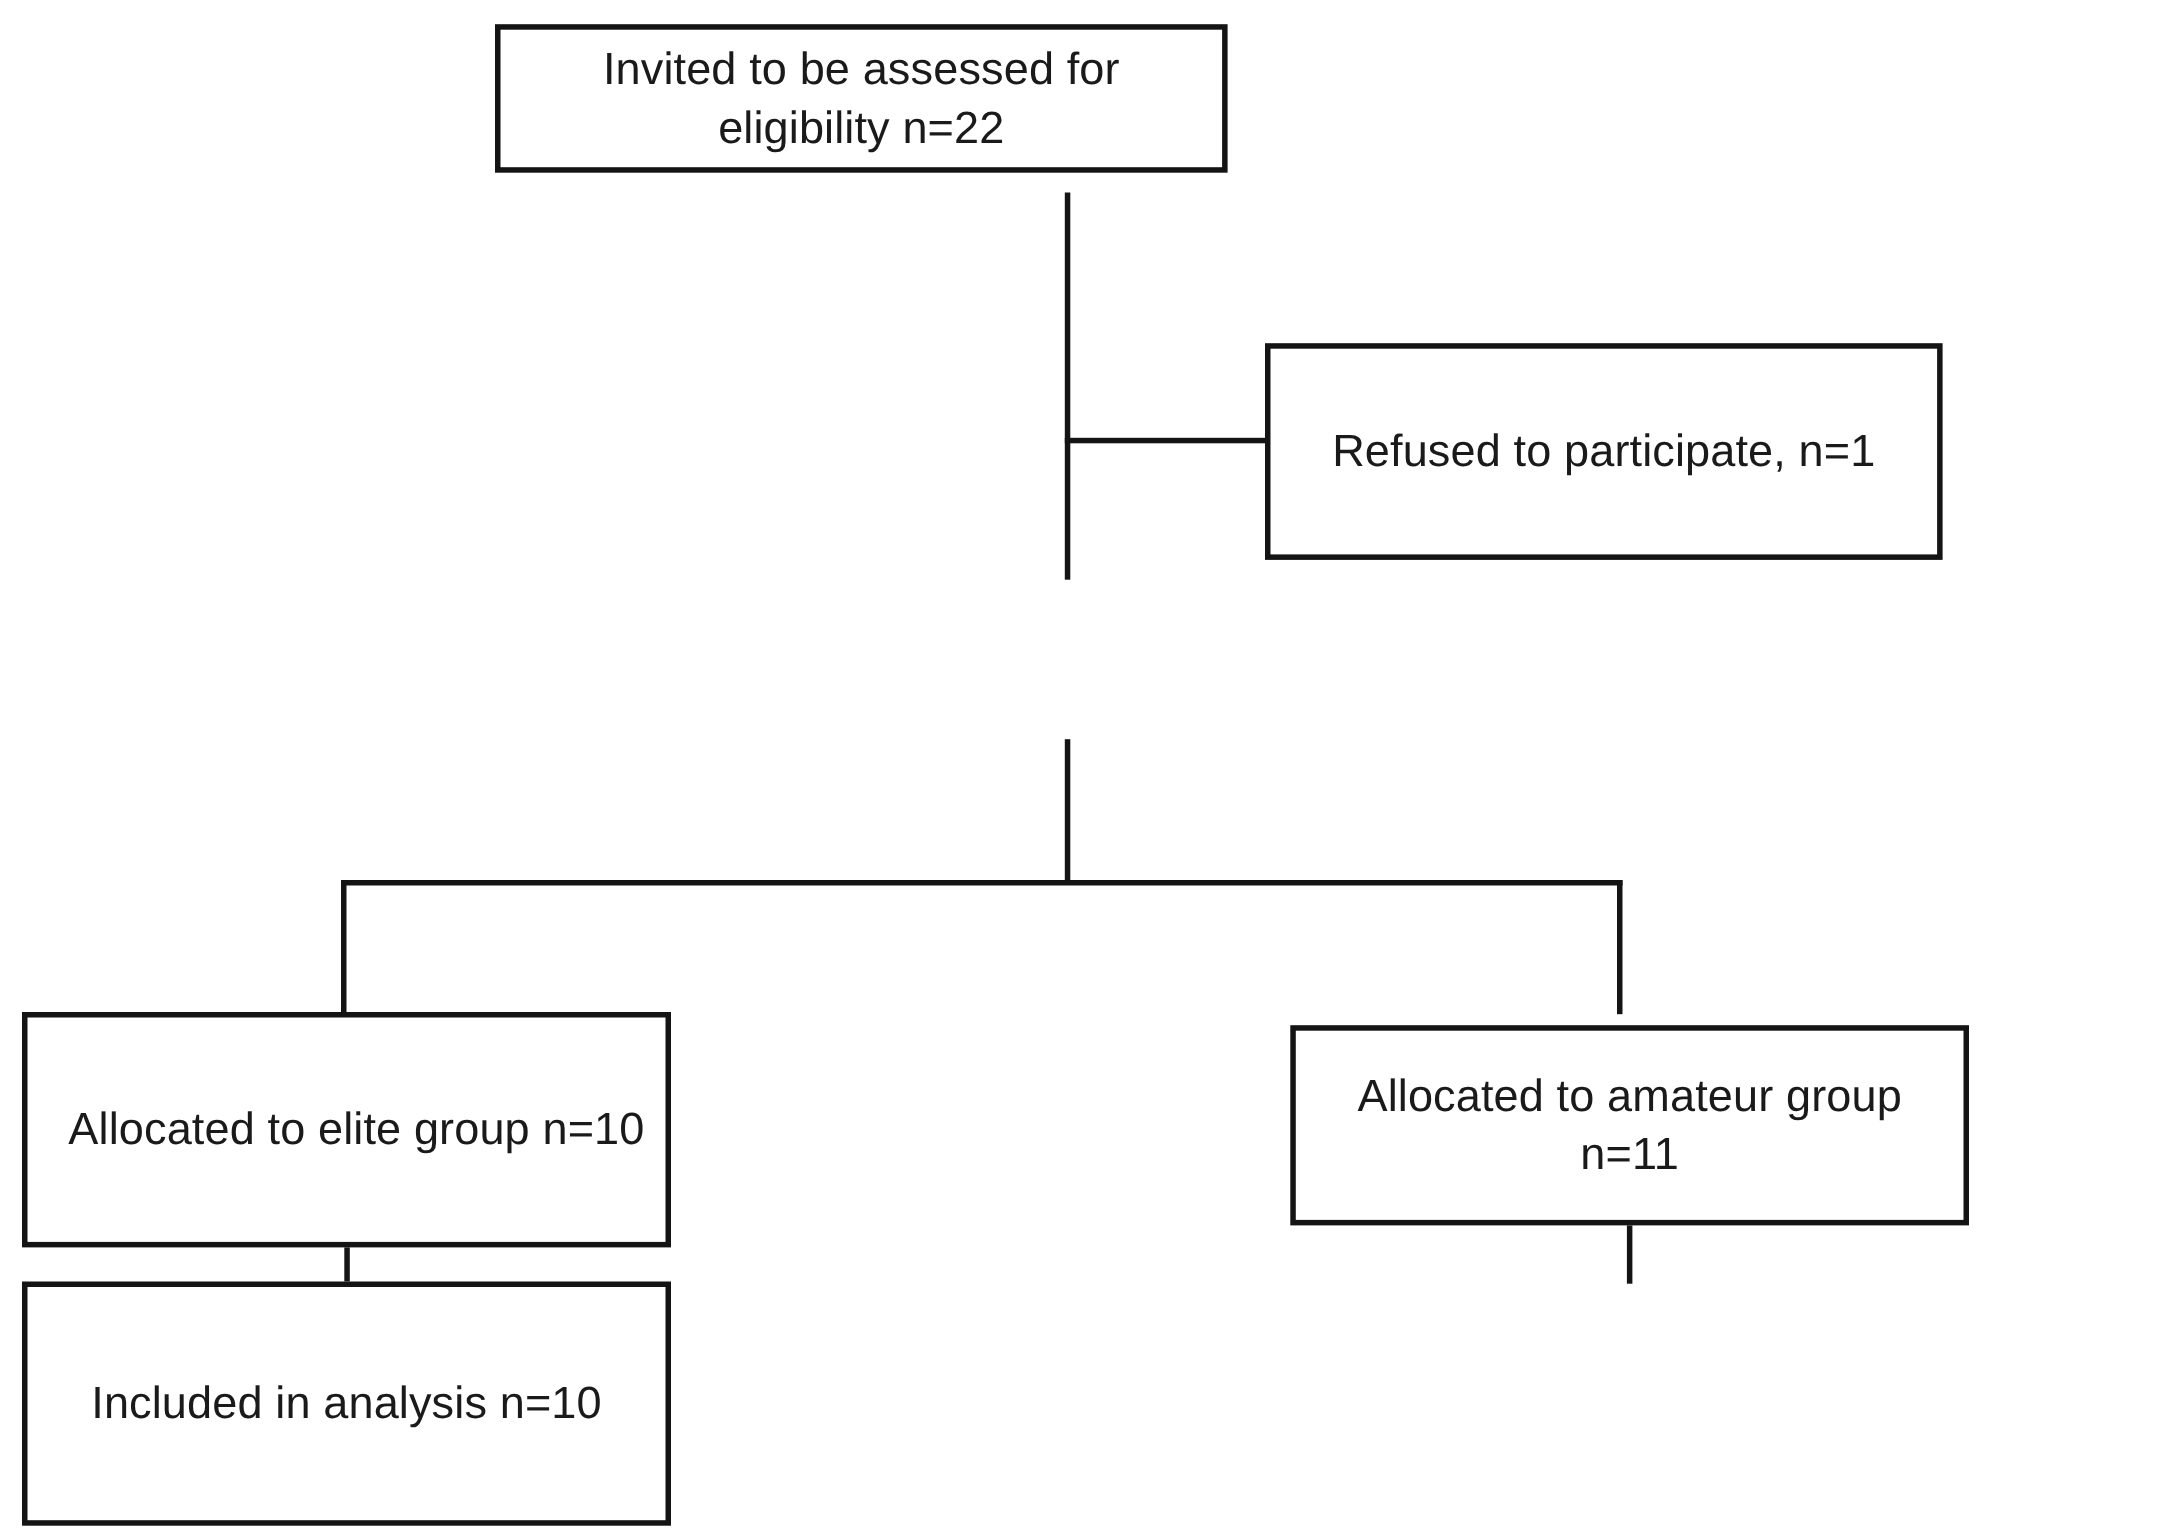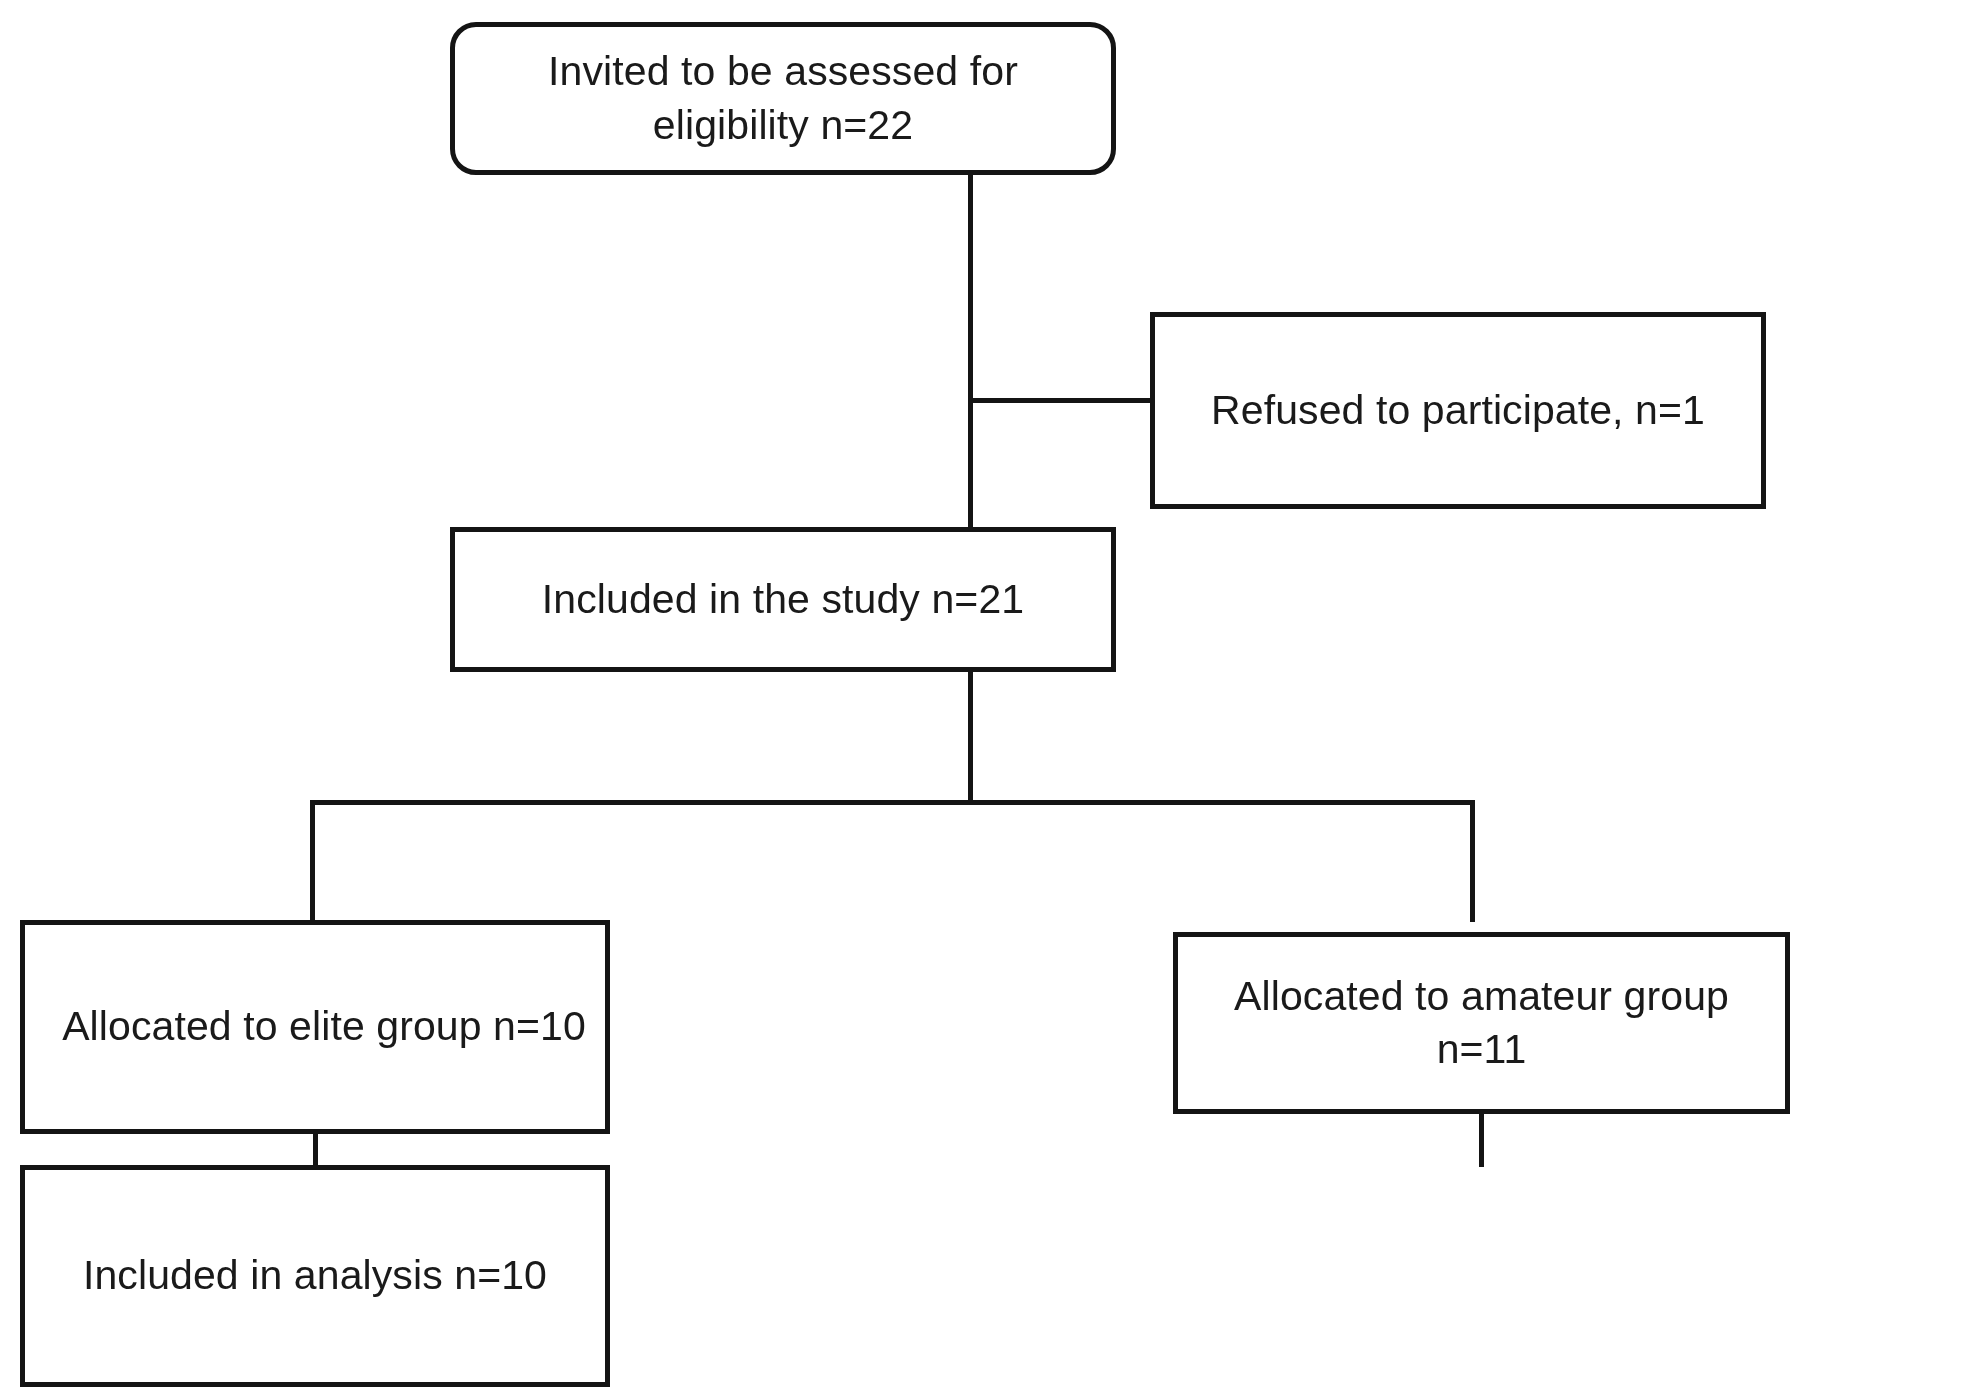--- a/index.html
+++ b/index.html
@@ -36,21 +36,21 @@
     font-size: 41px;
     line-height: 1.30;
     font-weight: 400;
     letter-spacing: 0.1px;
     color: #1a1a1a;
     white-space: pre-line;
     display: block;
   }
 
   
-  #box-invited      { left: 450px;  top: 22px;   width: 666px; height: 153px; border-radius: 26px; }
+  #box-invited      { left: 450px;  top: 22px;   width: 666px; height: 135px; }
   #box-refused      { left: 1150px; top: 312px;  width: 616px; height: 197px; }
   #box-included     { left: 450px;  top: 527px;  width: 666px; height: 145px; }
   #box-elite        { left: 20px;   top: 920px;  width: 590px; height: 214px; padding-left: 36px; }
   #box-amateur      { left: 1173px; top: 920px;  width: 617px; height: 182px; margin-top: 12px; }
   #box-elite-analysis   { left: 20px;   top: 1165px; width: 590px; height: 222px; }
   #box-amateur-analysis { left: 1173px; top: 1165px; width: 617px; height: 190px; }
 
   
   .conn {
     position: absolute;
@@ -92,23 +92,20 @@
 
   <div class="node-box" id="box-invited">
     <span class="node-label">Invited to be assessed for
 eligibility n=22</span>
   </div>
 
   <div class="node-box" id="box-refused">
     <span class="node-label">Refused to participate, n=1</span>
   </div>
 
-  <div class="node-box" id="box-included">
-    <span class="node-label">Included in the study n=21</span>
-  </div>
 
   <div class="node-box" id="box-elite">
     <span class="node-label">Allocated to elite group n=10</span>
   </div>
 
   <div class="node-box" id="box-amateur">
     <span class="node-label">Allocated to amateur group n=11</span>
   </div>
 
   <div class="node-box" id="box-elite-analysis">

